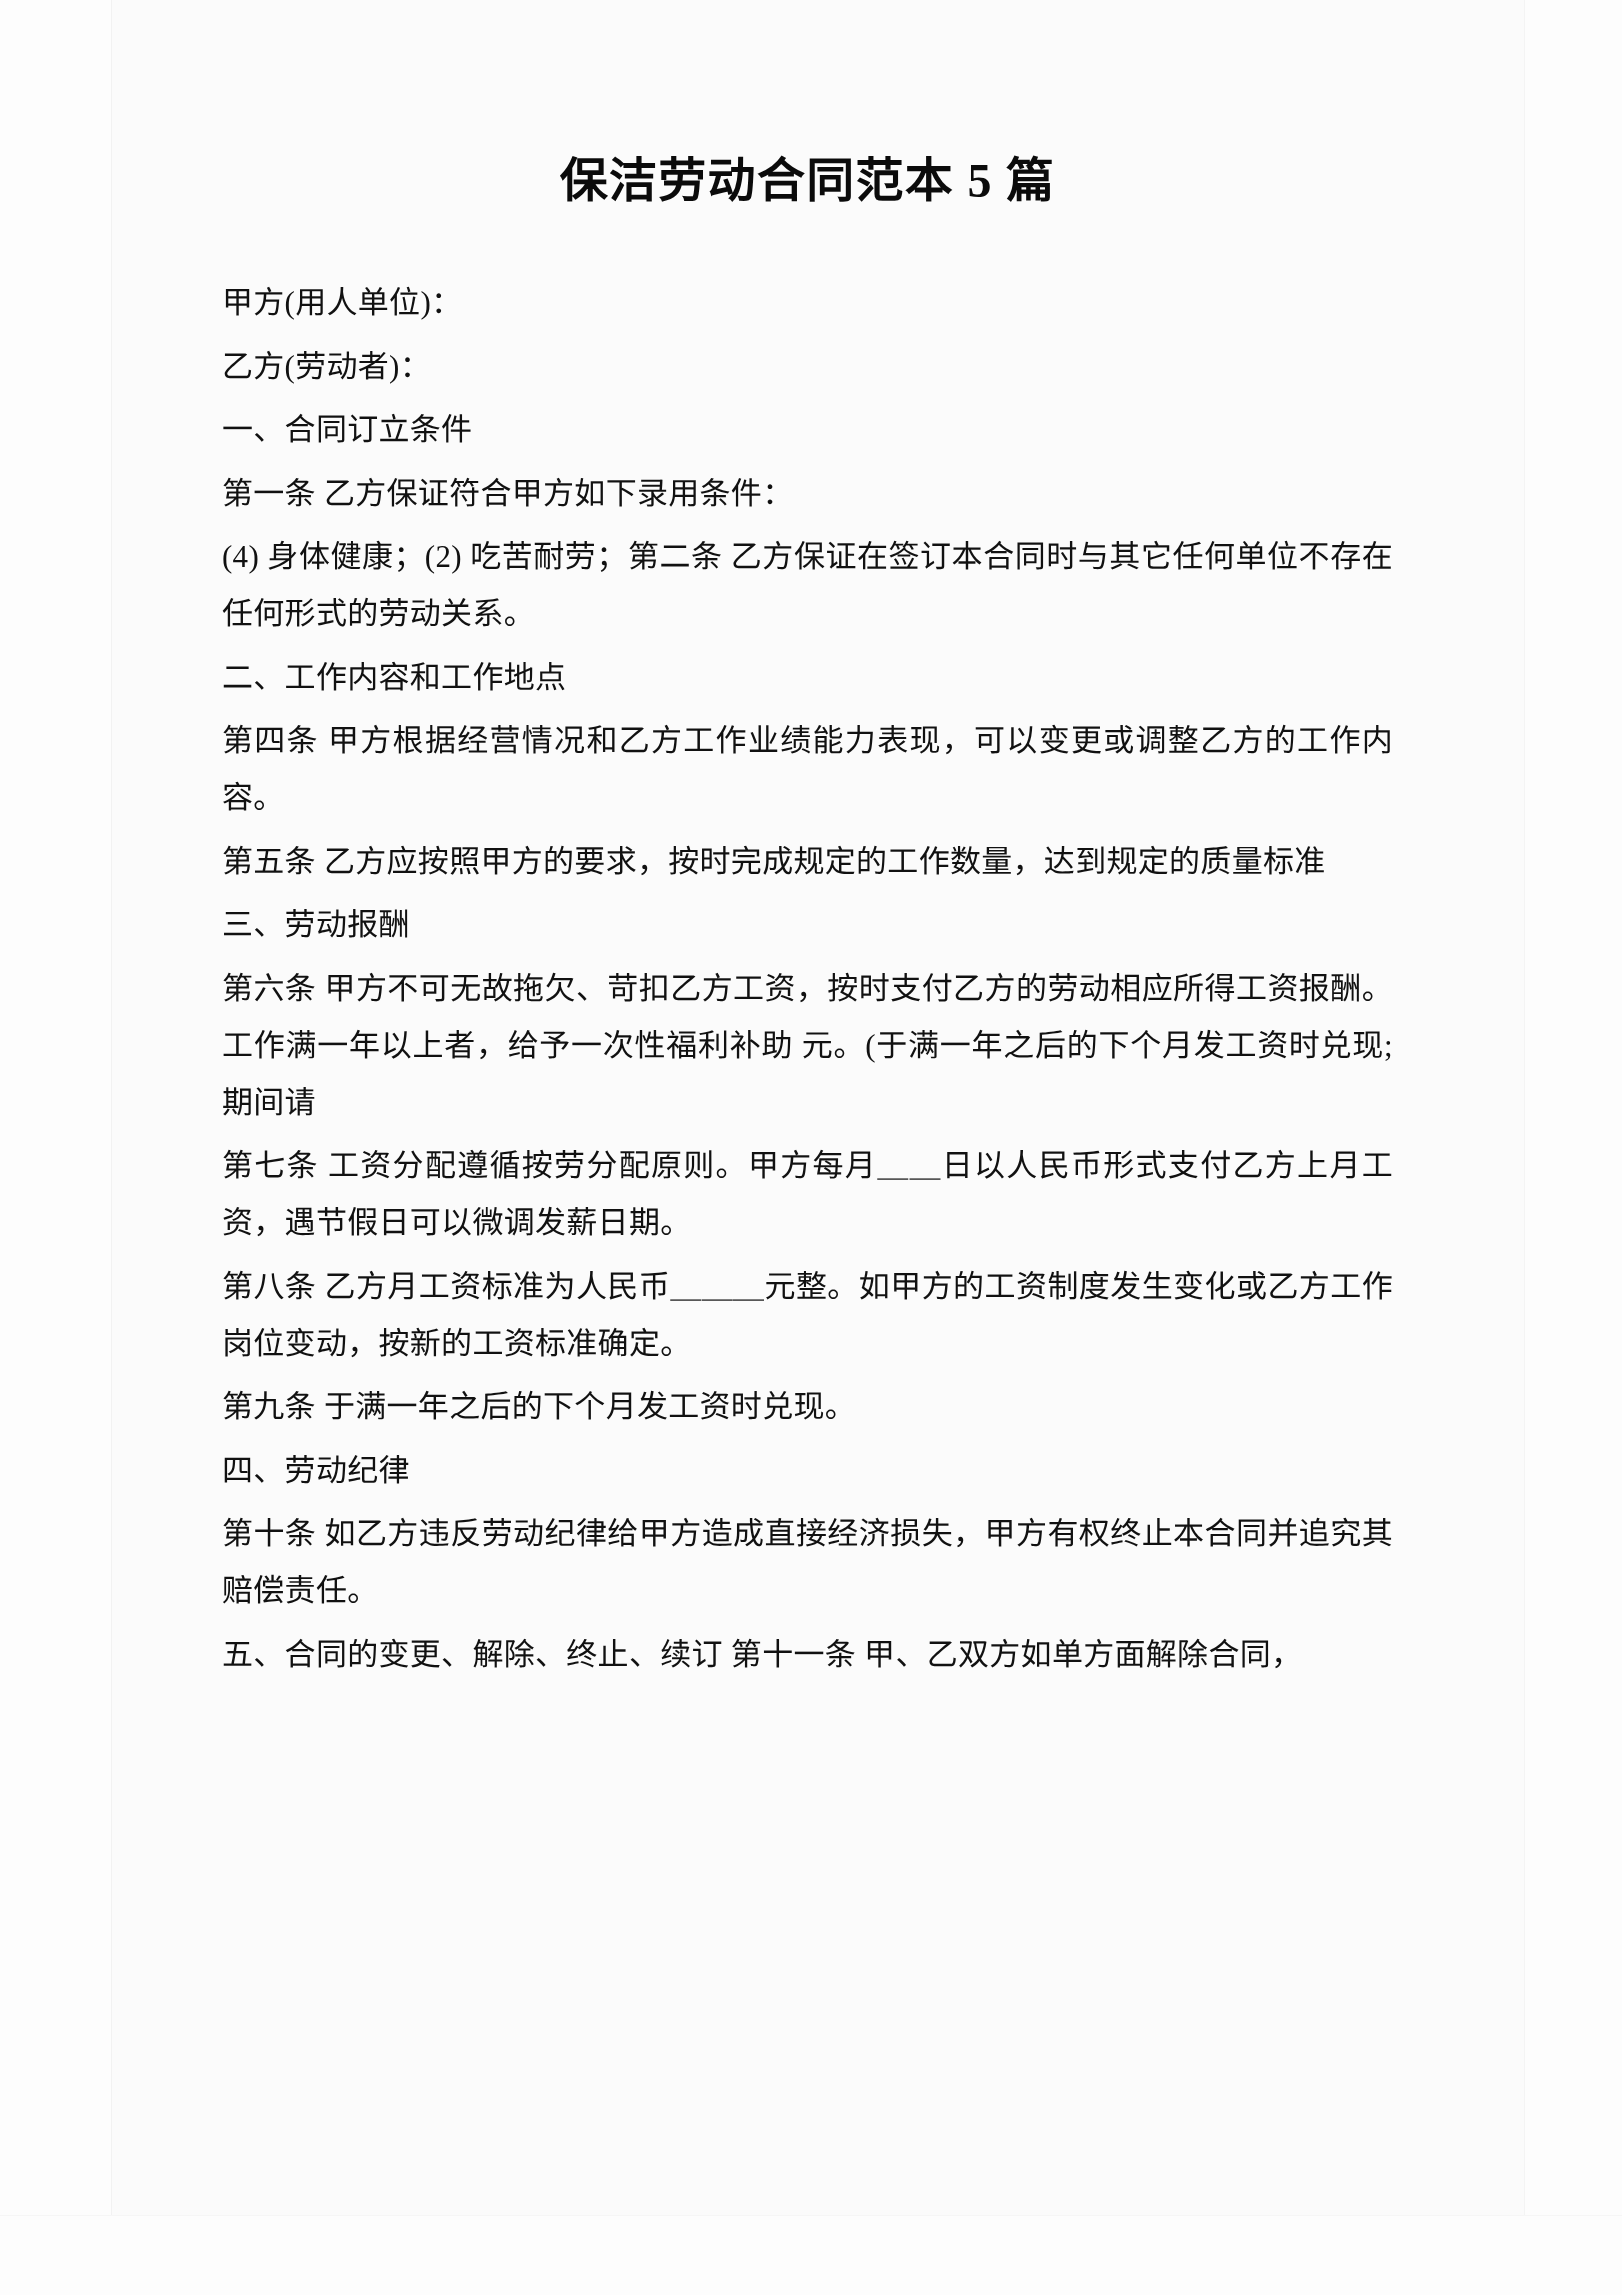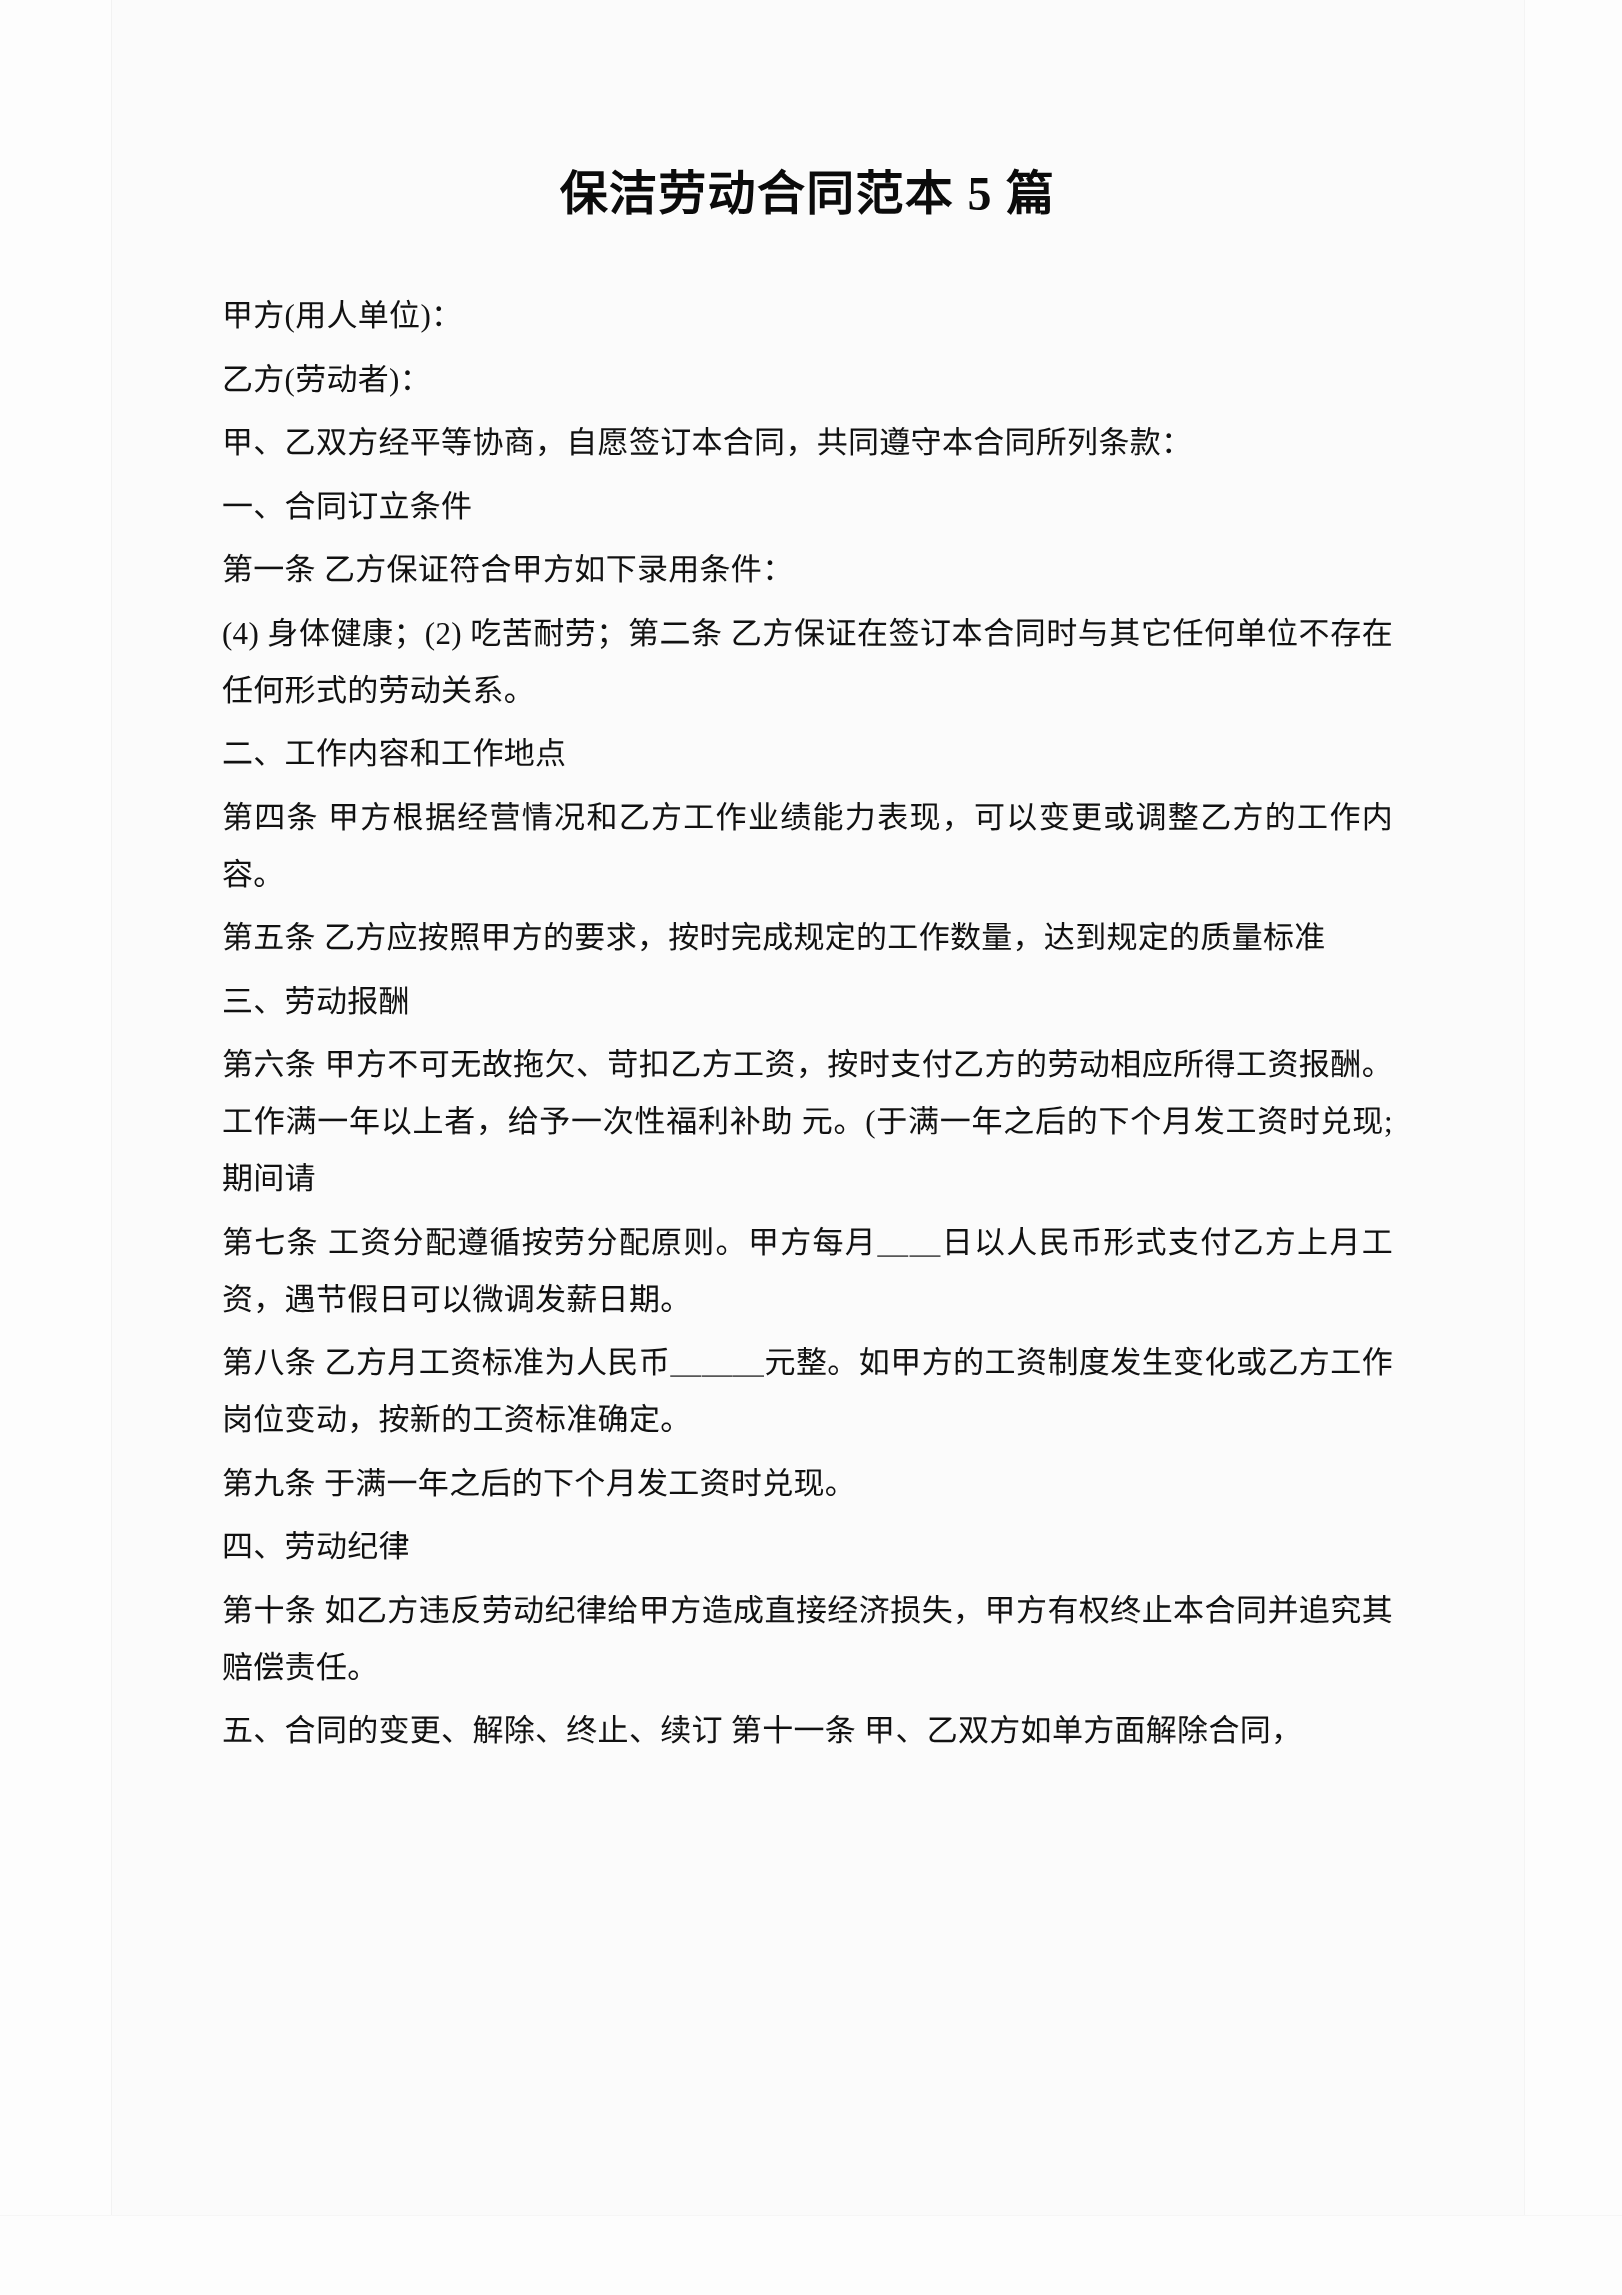--- a/index.html
+++ b/index.html
@@ -37,21 +37,21 @@
   .scan-edge-bottom {
     position: absolute;
     left: 0; bottom: 0;
     width: 100%; height: 79px;
     background: #fdfdfd;
     border-top: 0.7px solid #f6f6f6;
   }
   .content {
     position: absolute;
     left: 222px;
-    top: 164px;
+    top: 151px;
     width: 1171px;
   }
   .doc-title {
     font-family: "Liberation Serif", "DejaVu Serif", serif;
     font-size: 48px;
     font-weight: 700;
     color: #0b0b0b;
     text-align: center;
     letter-spacing: 1.3px;
     margin: 0 0 63px 0;
@@ -80,21 +80,20 @@
   <div class="scan-edge-left"></div>
   <div class="scan-edge-right"></div>
   <div class="scan-edge-bottom"></div>
 
   <div class="content">
 
     <h1 class="doc-title">保洁劳动合同范本 5 篇</h1>
 
     <p class="body-block tight">甲方(用人单位)：</p>
     <p class="body-block tight">乙方(劳动者)：</p>
-    <p class="body-block tight">甲、乙双方经平等协商，自愿签订本合同，共同遵守本合同所列条款：</p>
     <p class="body-block tight">一、合同订立条件</p>
     <p class="body-block tight">第一条 乙方保证符合甲方如下录用条件：</p>
     <p class="body-block tight">(4) 身体健康；(2) 吃苦耐劳；第二条 乙方保证在签订本合同时与其它任何单位不存在任何形式的劳动关系。</p>
     <p class="body-block tight">二、工作内容和工作地点</p>
     <p class="body-block tight">第四条 甲方根据经营情况和乙方工作业绩能力表现，可以变更或调整乙方的工作内容。</p>
     <p class="body-block tight">第五条 乙方应按照甲方的要求，按时完成规定的工作数量，达到规定的质量标准</p>
     <p class="body-block tight">三、劳动报酬</p>
     <p class="body-block tight">第六条 甲方不可无故拖欠、苛扣乙方工资，按时支付乙方的劳动相应所得工资报酬。工作满一年以上者，给予一次性福利补助 元。(于满一年之后的下个月发工资时兑现;期间请</p>
     <p class="body-block tight">第七条 工资分配遵循按劳分配原则。甲方每月＿＿日以人民币形式支付乙方上月工资，遇节假日可以微调发薪日期。</p>
     <p class="body-block tight">第八条 乙方月工资标准为人民币＿＿＿元整。如甲方的工资制度发生变化或乙方工作岗位变动，按新的工资标准确定。</p>

